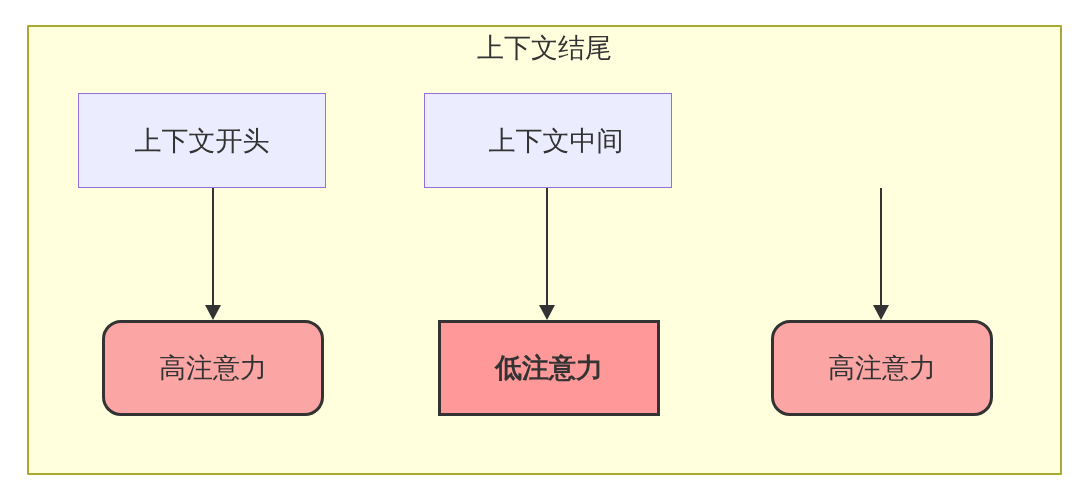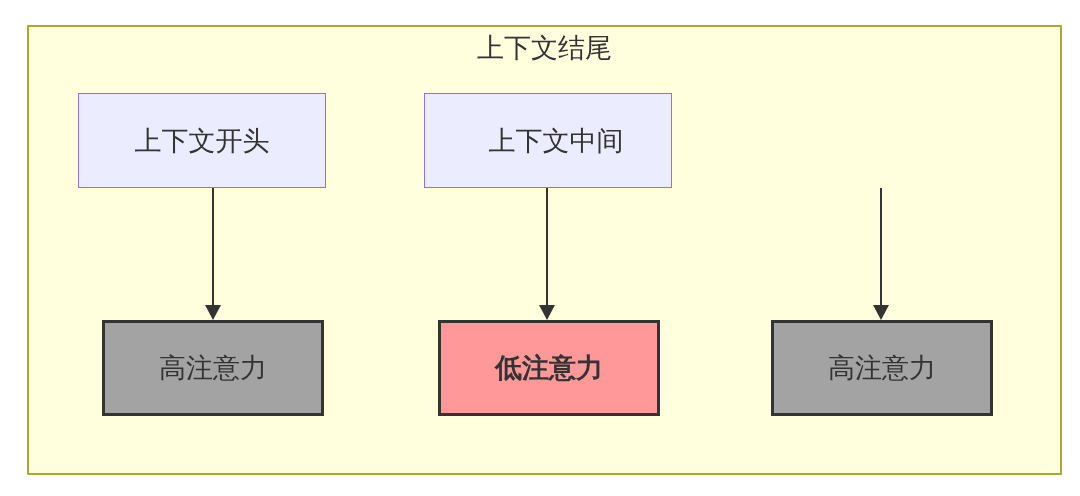--- a/index.html
+++ b/index.html
@@ -52,21 +52,21 @@
     height: 95px;
     background: #ececff;
     border: 1.5px solid #9370db;
   }
   .node.target {
     top: 320px;
     width: 222px;
     height: 96px;
     border: 3.5px solid #333333;
   }
-  .node.target.high { background: #a3a3a3; }
+  .node.target.high { background: #fca5a5; border-radius: 19px; }
   .node.target.low  { background: #ff9999; }
   .src-1 { left: 78px; }
   .src-2 { left: 424px; padding-left: 16px; }
   .src-3 { left: 758px; }
   .tgt-1 { left: 102px; }
   .tgt-2 { left: 438px; font-weight: bold; }
   .tgt-3 { left: 771px; }
   .arrow {
     position: absolute;
     top: 188px;

